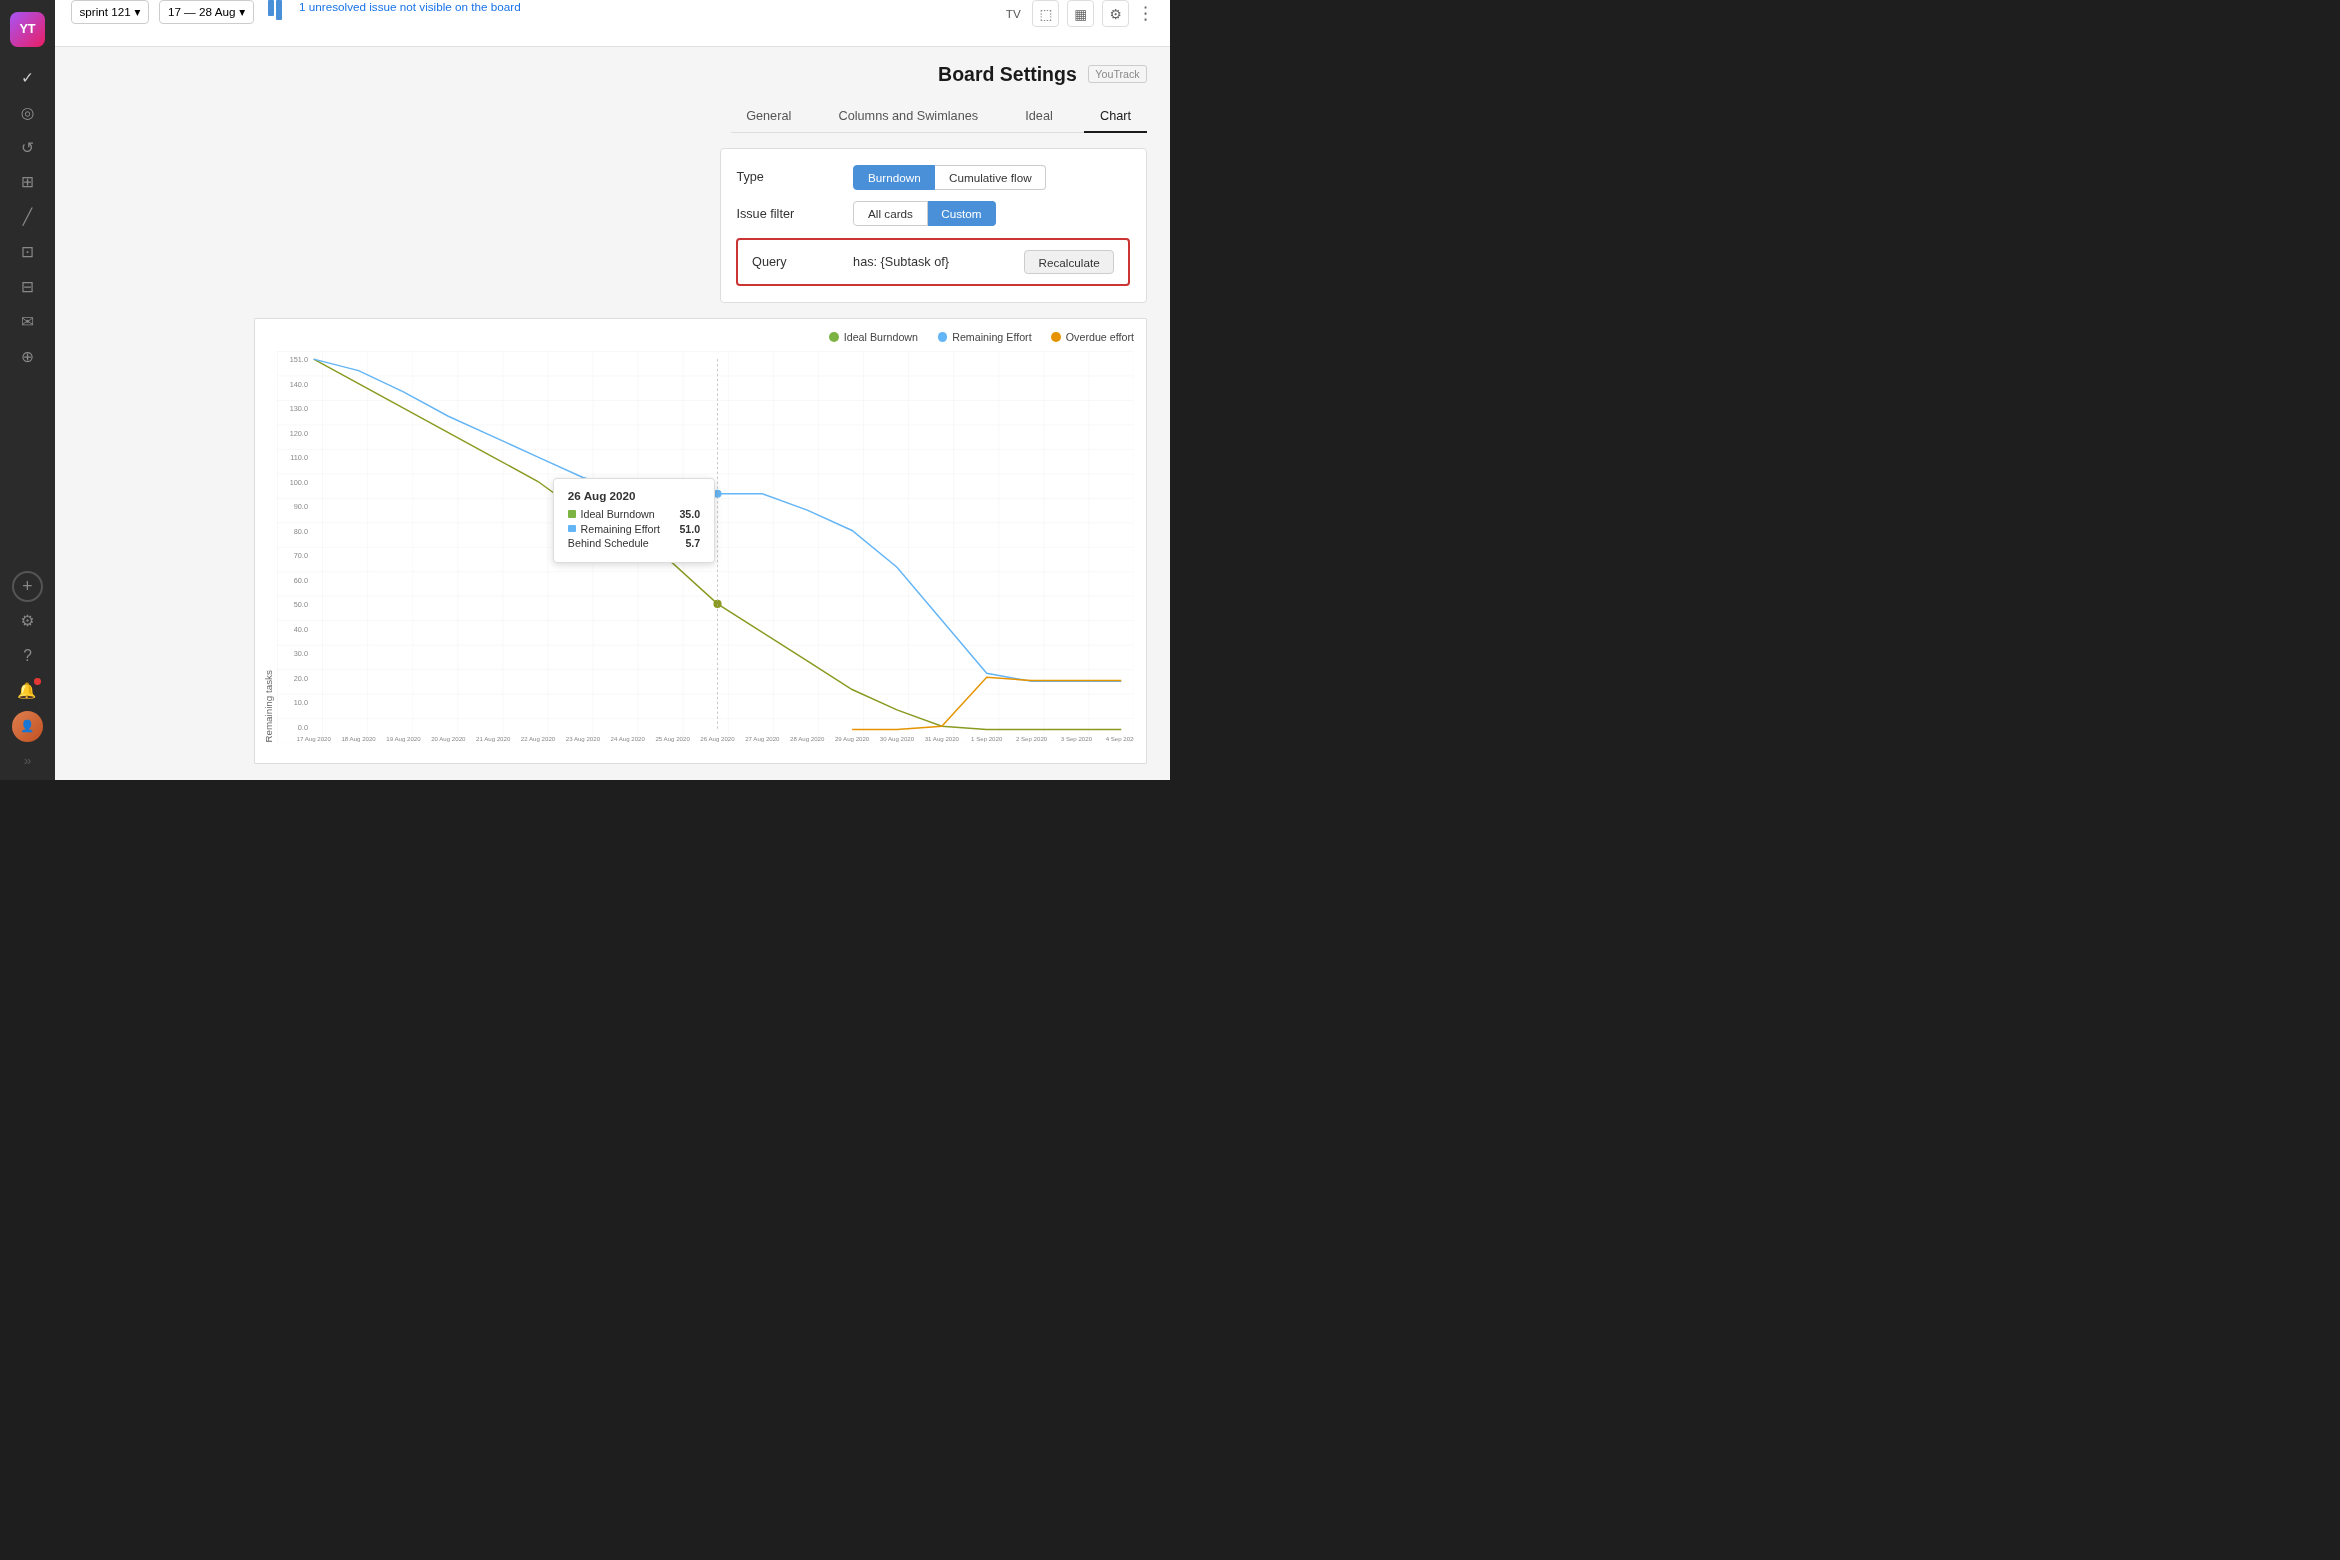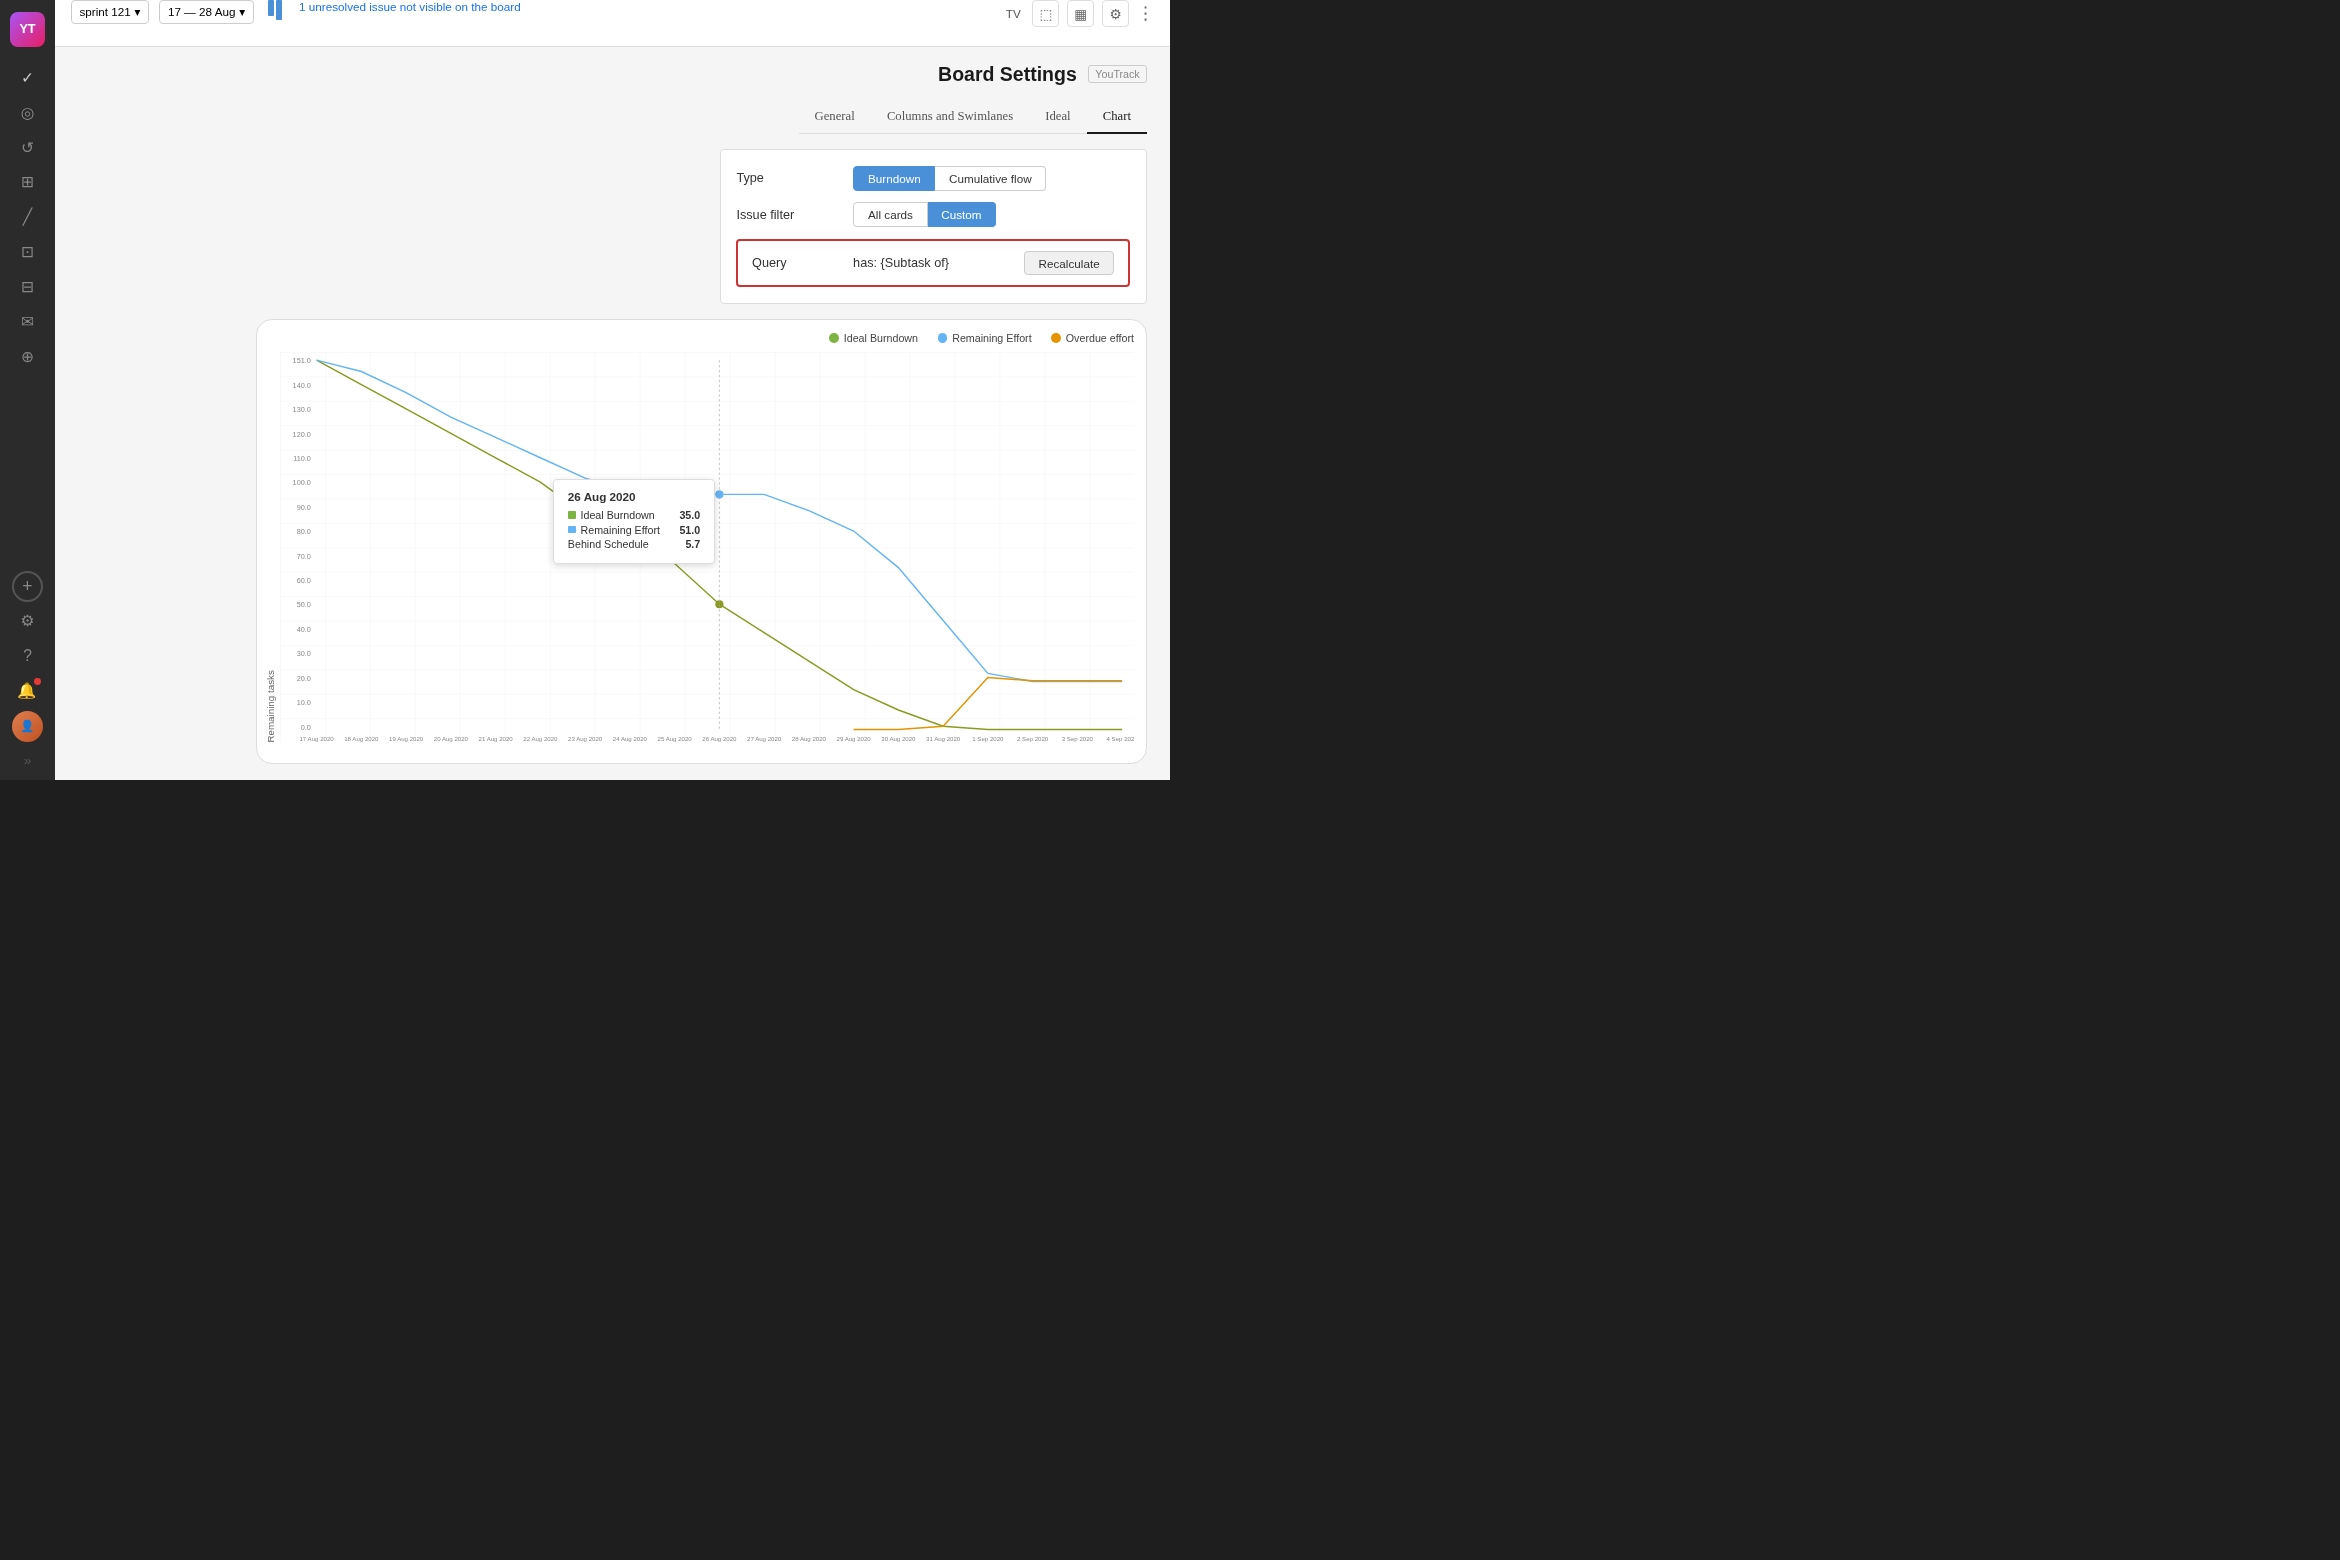--- a/index.html
+++ b/index.html
@@ -195,24 +195,23 @@
       font-size: 10.7px;
       color: #888;
       border: 1px solid #ccc;
       padding: 2px 5.9px;
       border-radius: 2.9px;
     }
 
     
     .tabs {
       display: flex;
-      gap: 1px;
+      gap: 16px;
       border-bottom: 1px solid #ddd;
       margin-bottom: 15.6px;
-      font-family: Liberation Serif, serif;
     }
     .tab {
       padding: 7.8px 15.6px;
       font-size: 12.7px;
       color: #555;
       cursor: pointer;
       border-bottom: 2px solid transparent;
       margin-bottom: -1px;
     }
     .tab.active {
@@ -294,21 +293,21 @@
       cursor: pointer;
       color: #333;
       margin-left: 7.8px;
     }
 
     
     .chart-area {
       flex: 1;
       background: white;
       border: 1px solid #ddd;
-      border-radius: 16px;
+      border-radius: 1px;
       padding: 11.7px 11.7px 11.7px 7.8px;
       position: relative;
       overflow: hidden;
       margin-left: 37px;
     }
     .chart-legend {
       display: flex;
       justify-content: flex-end;
       gap: 19.5px;
       margin-bottom: 7.8px;

